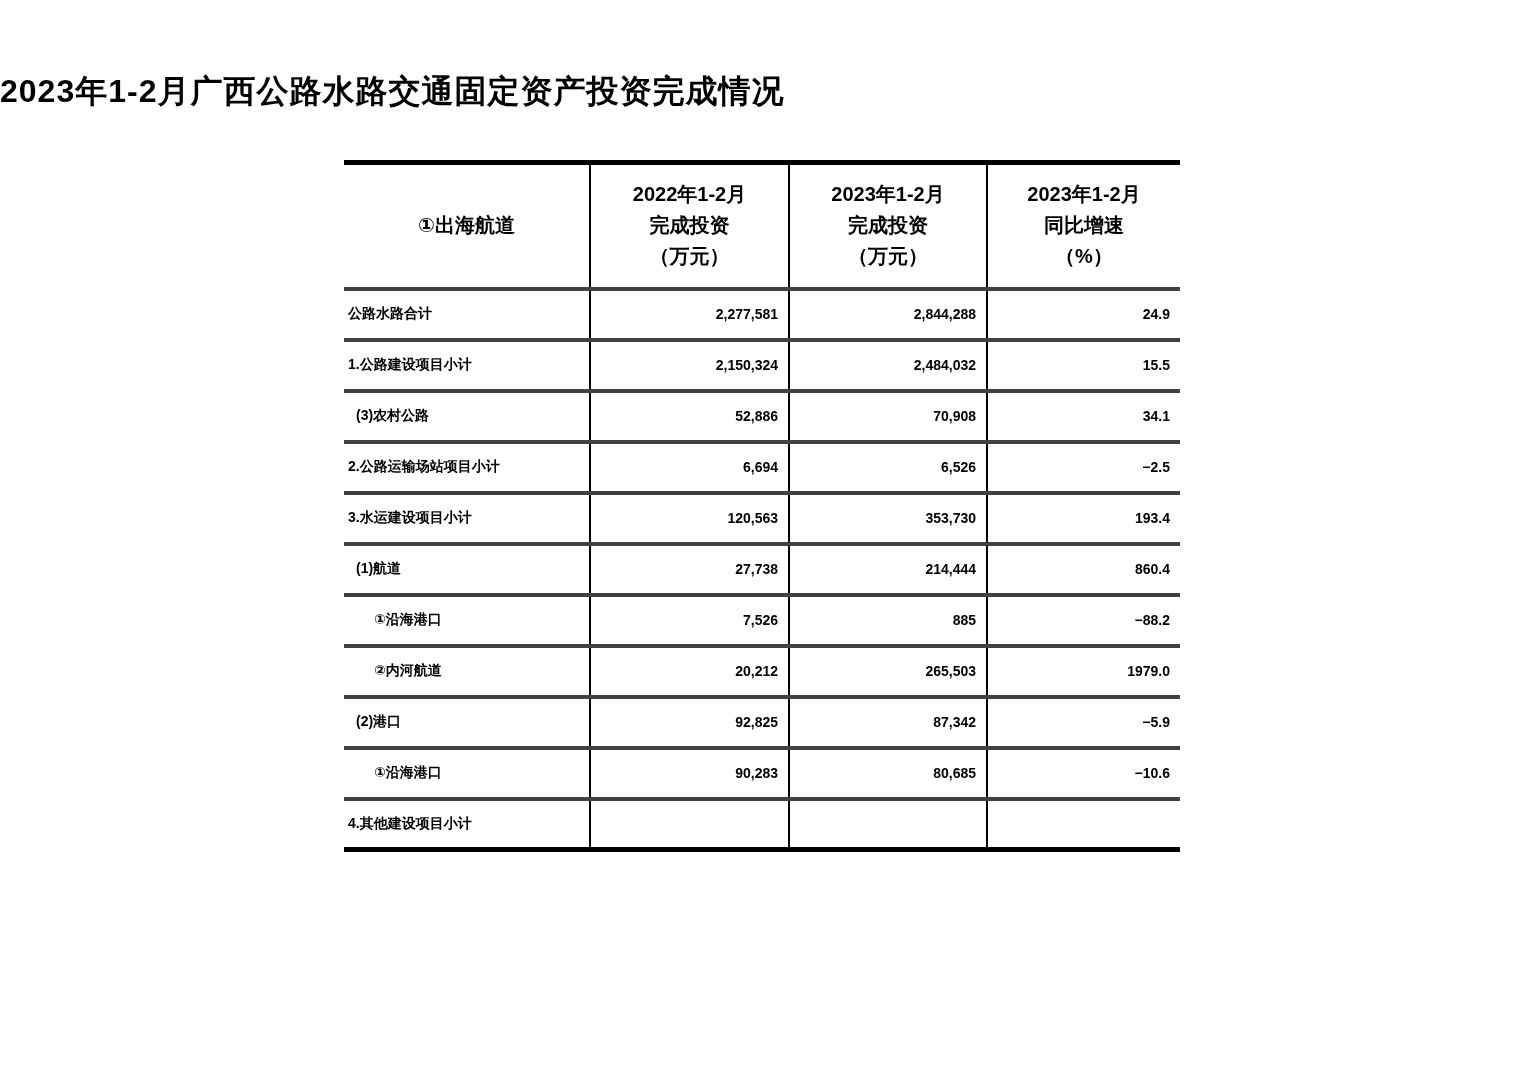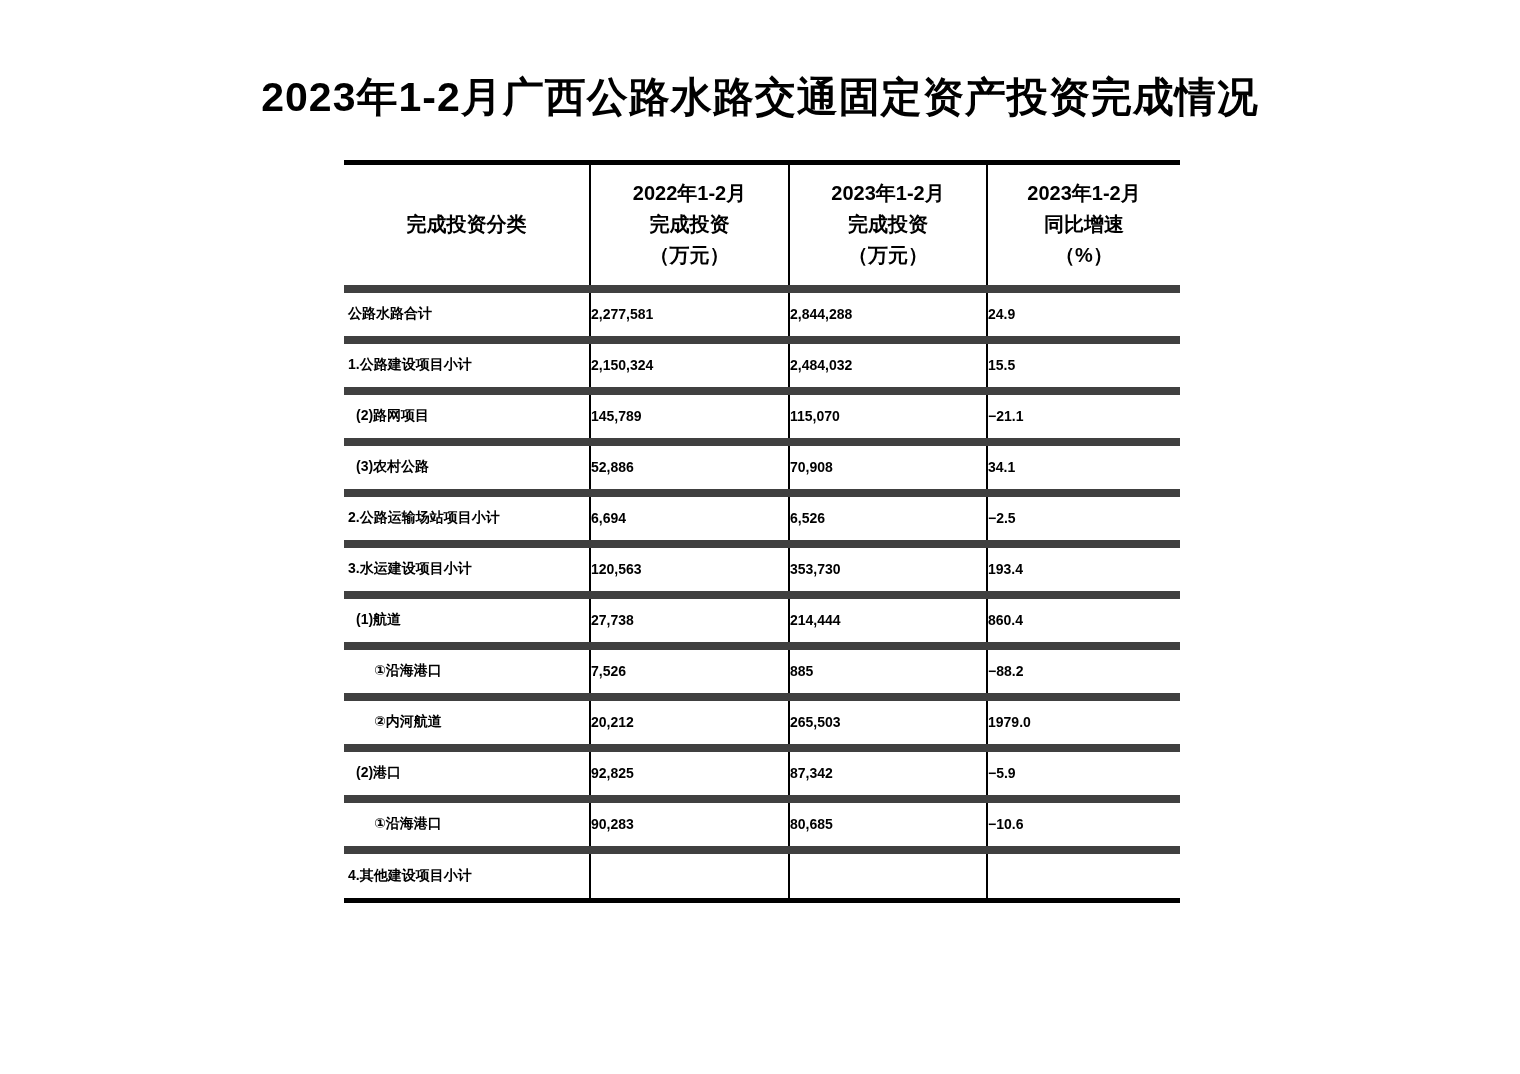--- a/index.html
+++ b/index.html
@@ -11,38 +11,38 @@
     background: #ffffff;
     overflow: hidden;
     font-family: "Liberation Sans", "DejaVu Sans", sans-serif;
     color: #000000;
   }
   .title {
     position: absolute;
     top: 70px;
     left: 0;
     width: 100%;
-    text-align: center;
-    font-size: 41px;
+    text-align: left;
+    font-size: 32px;
     font-weight: bold;
     letter-spacing: 1px;
     color: #000000;
   }
   .stats-table {
     position: absolute;
     top: 160px;
     left: 344px;
     width: 836px;
     border-collapse: collapse;
     table-layout: fixed;
     border-top: 5px solid #000000;
     border-bottom: 5px solid #000000;
   }
   .stats-table th, .stats-table td {
-    border-bottom: 8px solid #404040;
+    border-bottom: 4px solid #404040;
     font-weight: bold;
     color: #000000;
     overflow: hidden;
   }
   .stats-table th:not(:last-child),
   .stats-table td:not(:last-child) {
     border-right: 2px solid #000000;
   }
   .stats-table tbody tr:last-child td { border-bottom: none; }
   .stats-table thead th {
@@ -56,41 +56,42 @@
   .stats-table tbody td {
     height: 51px;
     vertical-align: middle;
     font-size: 14px;
   }
   td.lbl { text-align: left; }
   td.lvl0 { padding-left: 4px; }
   td.lvl1 { padding-left: 12px; }
   td.lvl2 { padding-left: 30px; }
   td.num {
-    padding-right: 18px;
+    text-align: right;
+    padding-right: 10px;
     font-size: 21px;
   }
 </style>
 </head>
 <body>
 
 <div class="page">
 
   <h1 class="title">2023年1-2月广西公路水路交通固定资产投资完成情况</h1>
 
   <table class="stats-table">
     <colgroup>
       <col style="width:246px">
       <col style="width:199px">
       <col style="width:198px">
       <col style="width:193px">
     </colgroup>
     <thead>
       <tr>
-        <th>完成投资分类</th>
+        <th>①出海航道</th>
         <th>2022年1-2月
 完成投资
 （万元）</th>
         <th>2023年1-2月
 完成投资
 （万元）</th>
         <th>2023年1-2月
 同比增速
 （%）</th>
       </tr>
@@ -100,26 +101,20 @@
         <td class="lbl lvl0">公路水路合计</td>
         <td class="num">2,277,581</td>
         <td class="num">2,844,288</td>
         <td class="num">24.9</td>
       </tr>
       <tr>
         <td class="lbl lvl0">1.公路建设项目小计</td>
         <td class="num">2,150,324</td>
         <td class="num">2,484,032</td>
         <td class="num">15.5</td>
-      </tr>
-      <tr>
-        <td class="lbl lvl1">(2)路网项目</td>
-        <td class="num">145,789</td>
-        <td class="num">115,070</td>
-        <td class="num">−21.1</td>
       </tr>
       <tr>
         <td class="lbl lvl1">(3)农村公路</td>
         <td class="num">52,886</td>
         <td class="num">70,908</td>
         <td class="num">34.1</td>
       </tr>
       <tr>
         <td class="lbl lvl0">2.公路运输场站项目小计</td>
         <td class="num">6,694</td>

